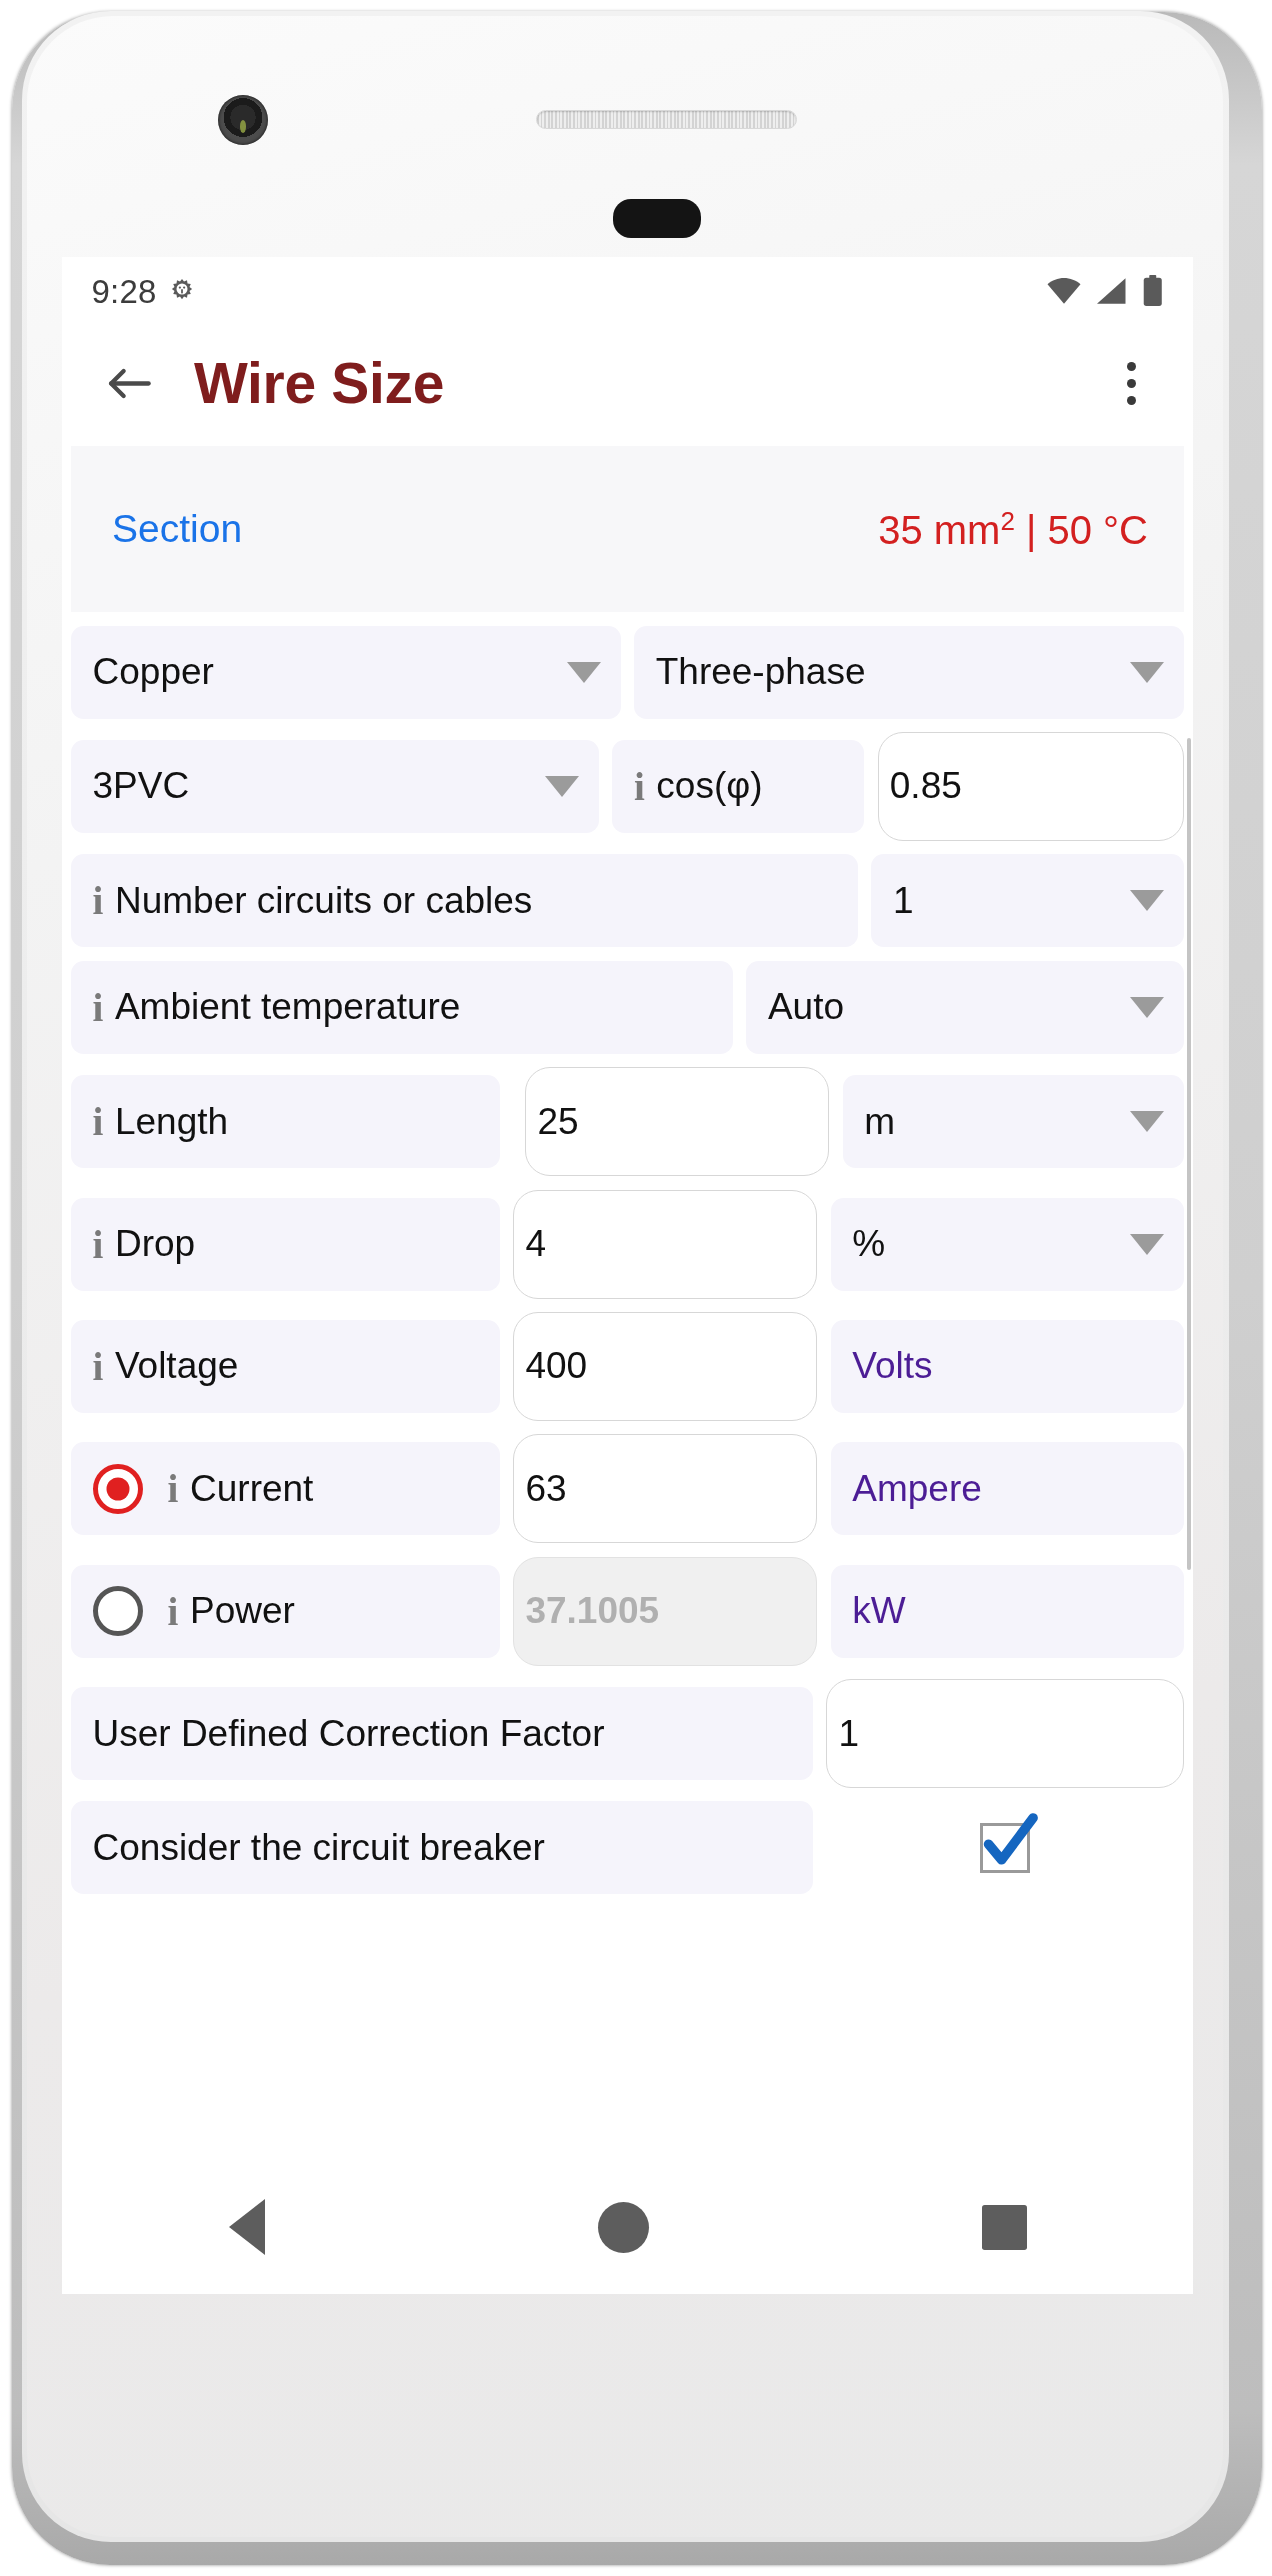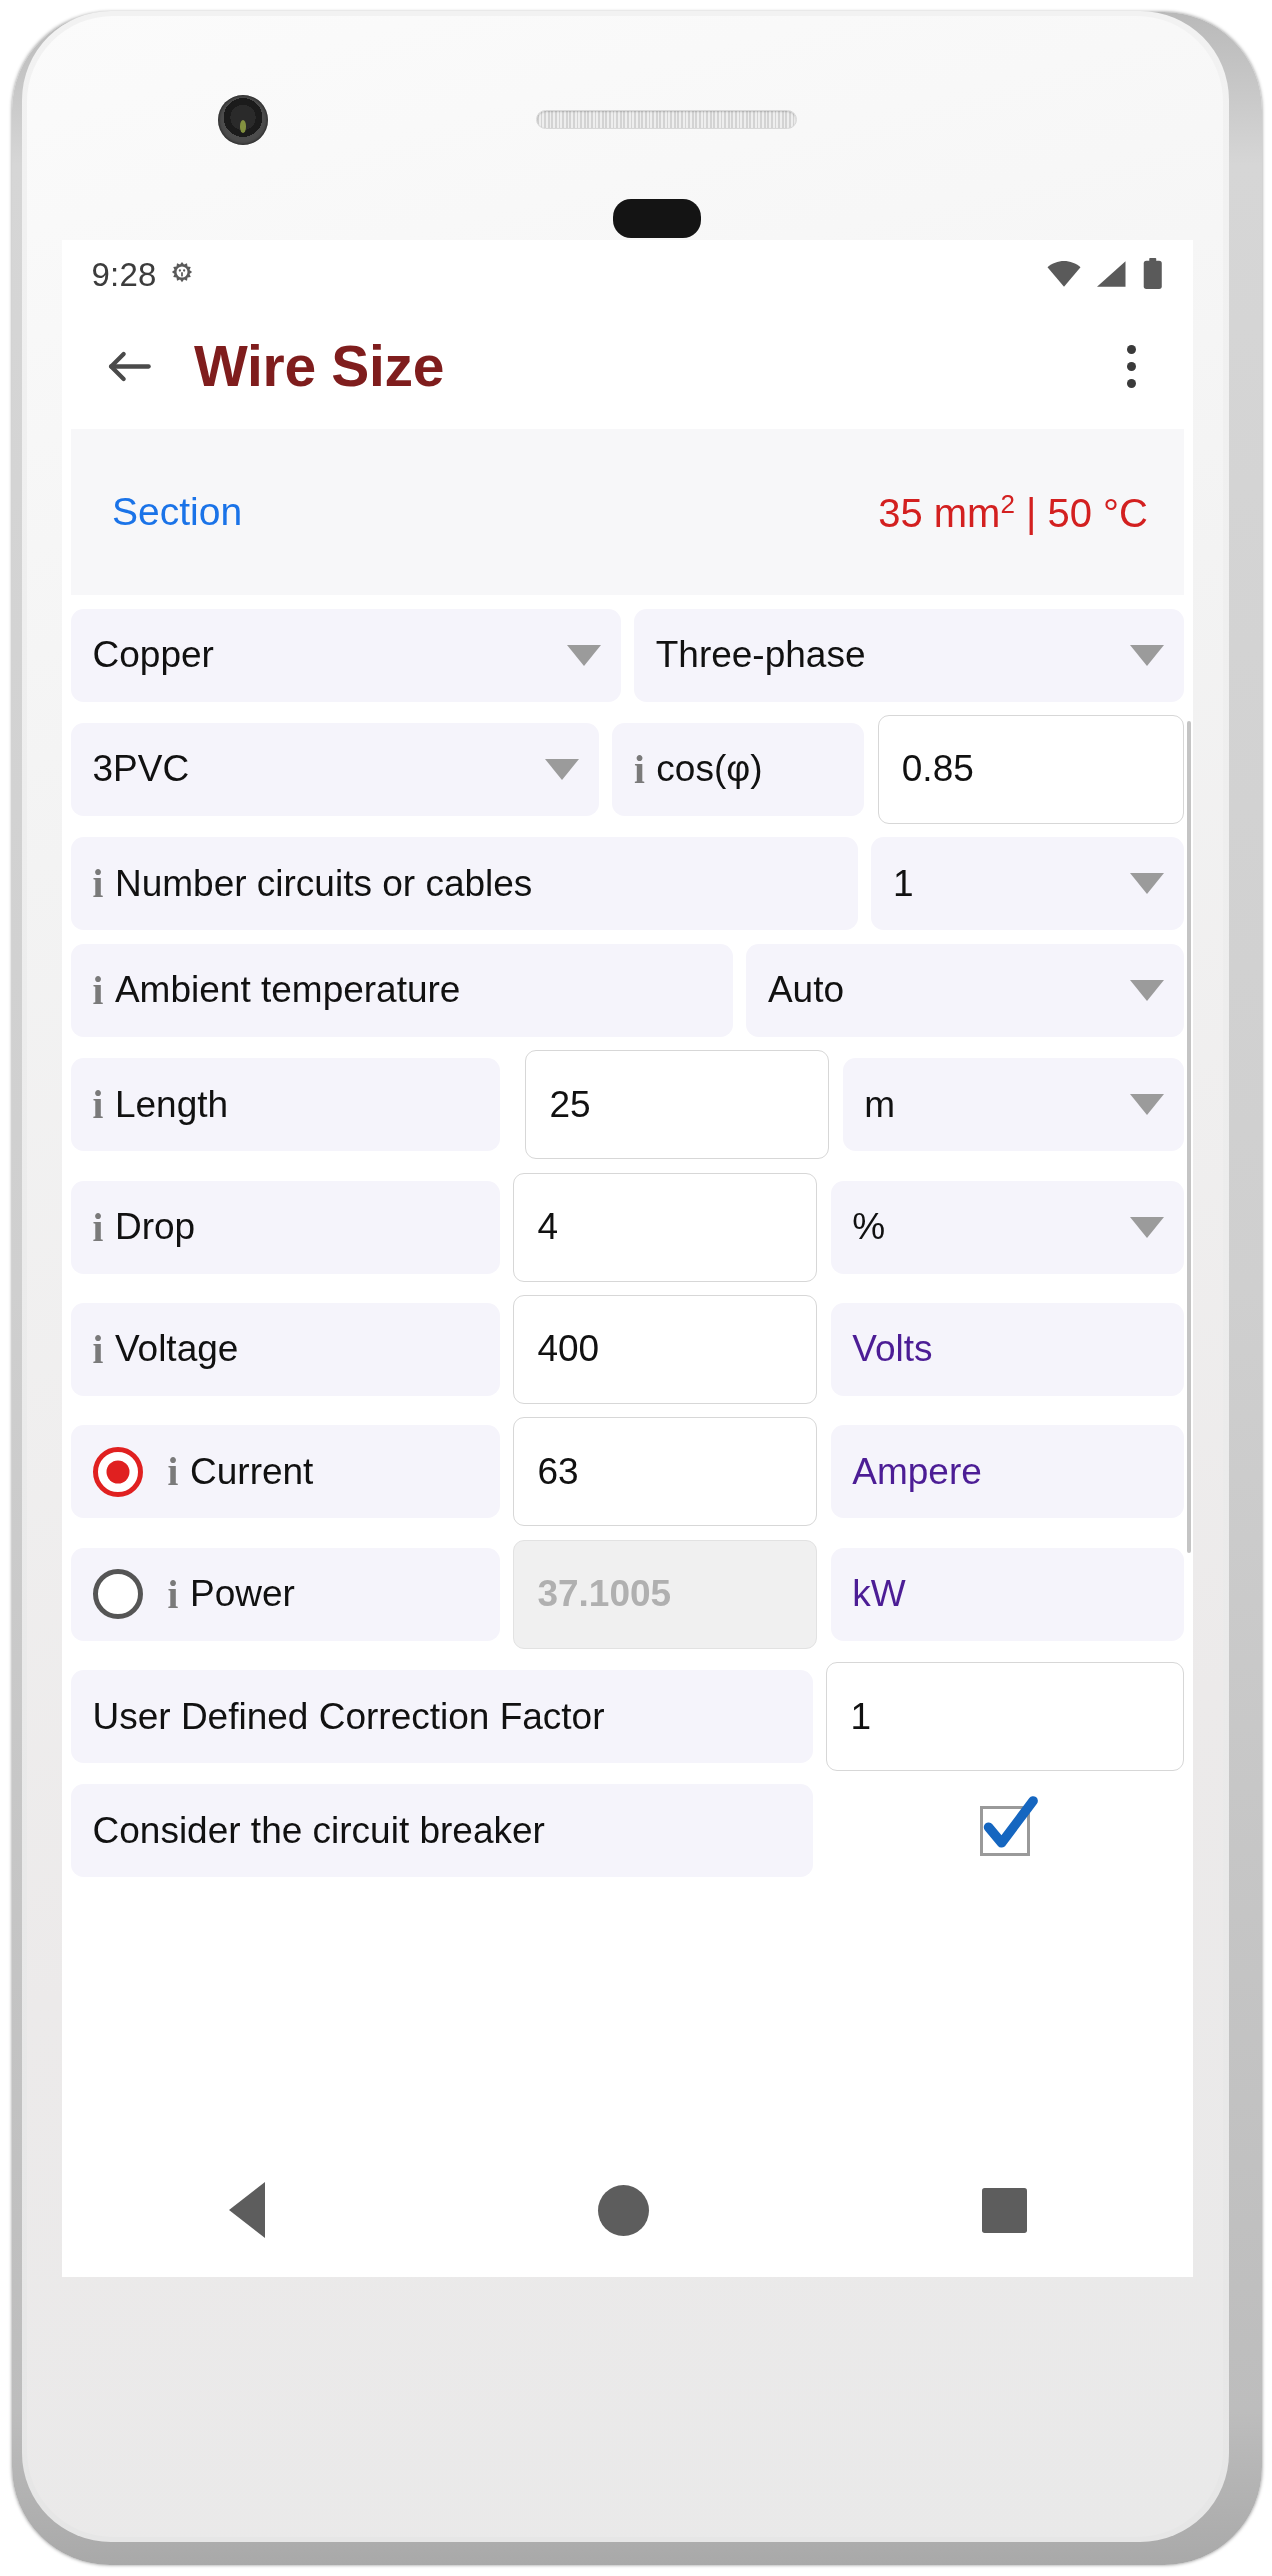--- a/index.html
+++ b/index.html
@@ -56,21 +56,21 @@
     box-shadow: inset 0 0.9px 1.8px rgba(0,0,0,.18);
   }
   .sensor-pill {
     position:absolute; left:586px; top:183px; width:88px; height:39px;
     border-radius:18px; background:#141414;
   }
 
   
   .screen {
     position:absolute;
-    left:62px; top:240px;
+    left:62px; top:257px;
     width:1131px; height:2037px;
     background:#ffffff;
     overflow:hidden;
   }
 
   
   .statusbar{
     height:70px; display:flex; align-items:center; justify-content:space-between;
     padding: 0 30px 0 29.5px; background:#ffffff;
   }
@@ -126,23 +126,23 @@
     height:93px;
     display:flex; align-items:center;
     padding: 0 23px 0 21.5px;
     font-size:37px; color:#111;
     white-space:nowrap; overflow:hidden;
   }
   .field.dropdown{ justify-content:space-between; padding-right:19.7px; }
   .field.input{
     background:#ffffff;
     border:1.8px solid #d7d7d7;
-    border-radius:11px;
+    border-radius:25px;
     height:109px;
-    padding-left:23px;
+    padding-left:11px;
   }
   .field.input.disabled{
     background:#f0f0f0; border-color:#e2e2e2; color:#b0b0b0;
   }
   .field.unit{ color:#4c1d95; }
 
   .caret{
     width:0; height:0;
     border-left:17px solid transparent;
     border-right:17px solid transparent;

